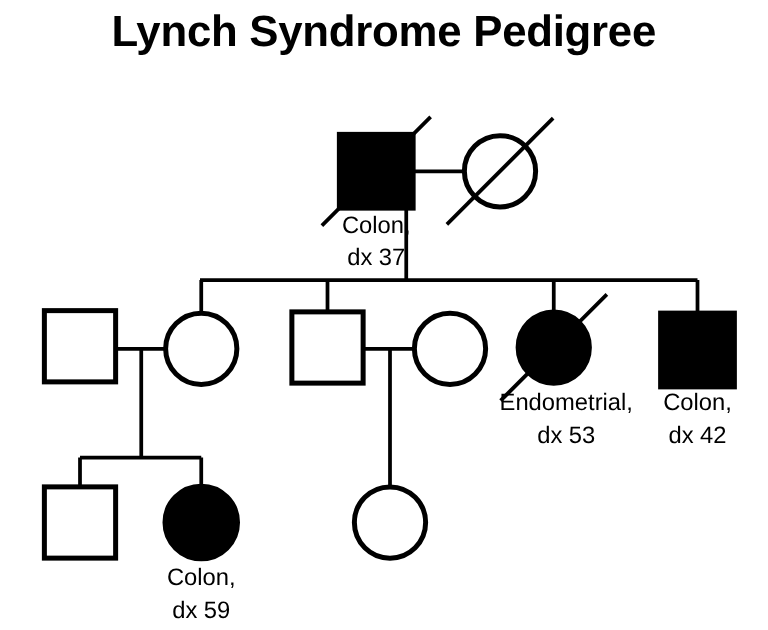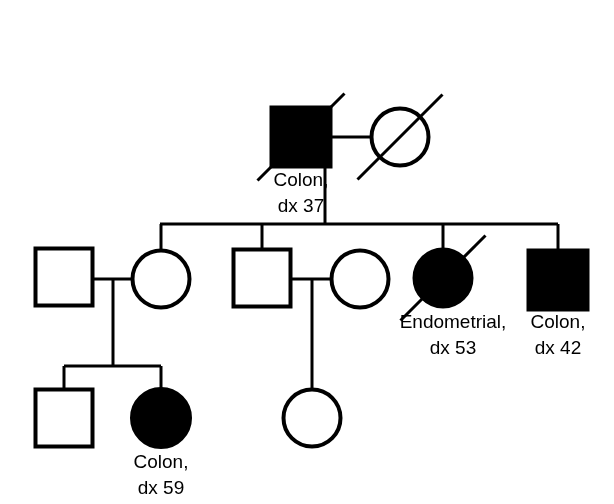--- a/index.html
+++ b/index.html
@@ -46,20 +46,21 @@
     font-family: "Liberation Sans", sans-serif;
     font-size: 19px;
     fill: #000000;
   }
 </style>
 </head>
 <body>
 
 <div id="pedigree-root">
 
+  <div id="page-title">Lynch Syndrome Pedigree</div>
 
   <svg id="pedigree-svg" viewBox="0 0 614 504" xmlns="http://www.w3.org/2000/svg">
     <g id="connectors-layer">
         <line x1="331" y1="137" x2="372" y2="137" stroke="#000000" stroke-width="3" stroke-linecap="butt"></line>
         <line x1="325" y1="137" x2="325" y2="224" stroke="#000000" stroke-width="3" stroke-linecap="butt"></line>
         <line x1="160" y1="224" x2="558" y2="224" stroke="#000000" stroke-width="3" stroke-linecap="butt"></line>
         <line x1="161" y1="224" x2="161" y2="251" stroke="#000000" stroke-width="3" stroke-linecap="butt"></line>
         <line x1="262" y1="224" x2="262" y2="250" stroke="#000000" stroke-width="3" stroke-linecap="butt"></line>
         <line x1="443" y1="224" x2="443" y2="250" stroke="#000000" stroke-width="3" stroke-linecap="butt"></line>
         <line x1="558" y1="224" x2="558" y2="251" stroke="#000000" stroke-width="3" stroke-linecap="butt"></line>

